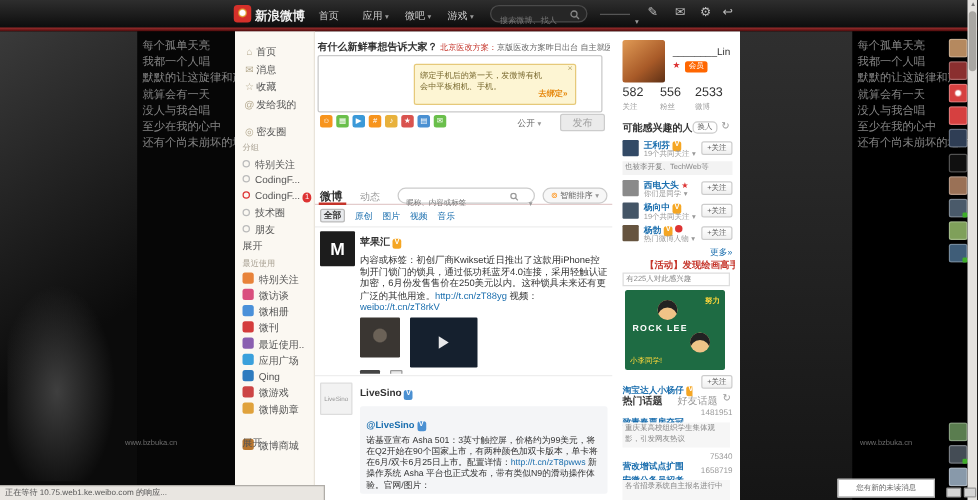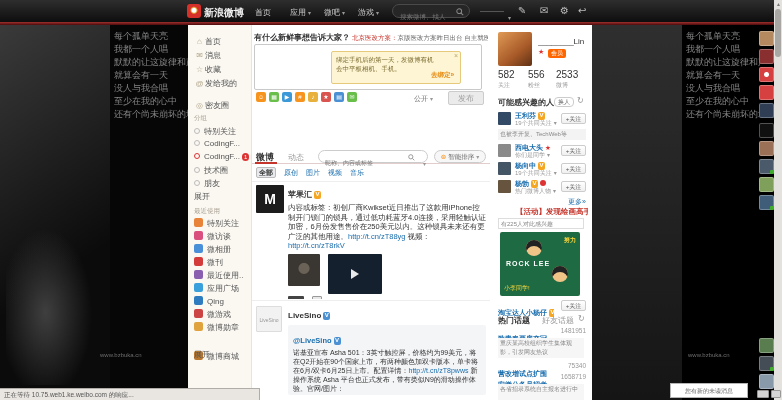--- a/index.html
+++ b/index.html
@@ -233,21 +233,21 @@
       <div class="flink" style="left:32px">原创</div>
       <div class="flink" style="left:54px">图片</div>
       <div class="flink" style="left:76px">视频</div>
       <div class="flink" style="left:98px">音乐</div>
       <div class="hr" style="top:156px"></div>
 
       <div class="post" style="top:158px;height:116px">
         <div class="pav" style="width:28px;height:28px;background:#1c1c1c;color:#fff;font-size:14px;font-weight:bold;text-align:center;line-height:28px">M</div>
         <div class="pbody">
           <div class="nw"><span class="b f8 dg">苹果汇</span><span class="vb">V</span></div>
-          <div class="ptext"><span>内容或标签：初创厂商Kwikset近日推出了这款用iPhone控制开门锁门的锁具，通过低功耗蓝牙4.0连接，采用轻触认证加密，6月份发售售价在250美元以内。这种锁具未来还有更广泛的其他用途。</span><span class="bl">http://t.cn/zT88yg</span><span> 视频：</span><span class="bl">http://t.cn/zT8rkV</span></div>
+          <div class="ptext"><span>内容或标签：初创厂商Kwikset近日推出了这款用iPhone控制开门锁门的锁具，通过低功耗蓝牙4.0连接，采用轻触认证加密，6月份发售售价在250美元以内。这种锁具未来还有更广泛的其他用途。</span><span class="bl">http://t.cn/zT88yg</span><span> 视频：</span><span class="bl">weibo://t.cn/zT8rkV</span></div>
           <div style="margin-top:3px">
             <span class="th" style="width:32px;height:32px;background:radial-gradient(circle at 50% 45%,#6b6257 0 5px,#3a3632 6px)"></span>
             <span class="th" style="width:54px;height:40px;background:#15202e;margin-left:4px;position:relative"><span class="play"></span></span>
           </div>
           <div style="margin-top:2px">
             <span class="th" style="width:16px;height:16px;background:radial-gradient(circle at 50% 50%,#999 0 3px,#444 4px)"></span>
             <span class="th" style="width:10px;height:18px;background:#e8e8e8;border:1px solid #999;margin-left:4px"></span>
           </div>
 
         </div>

